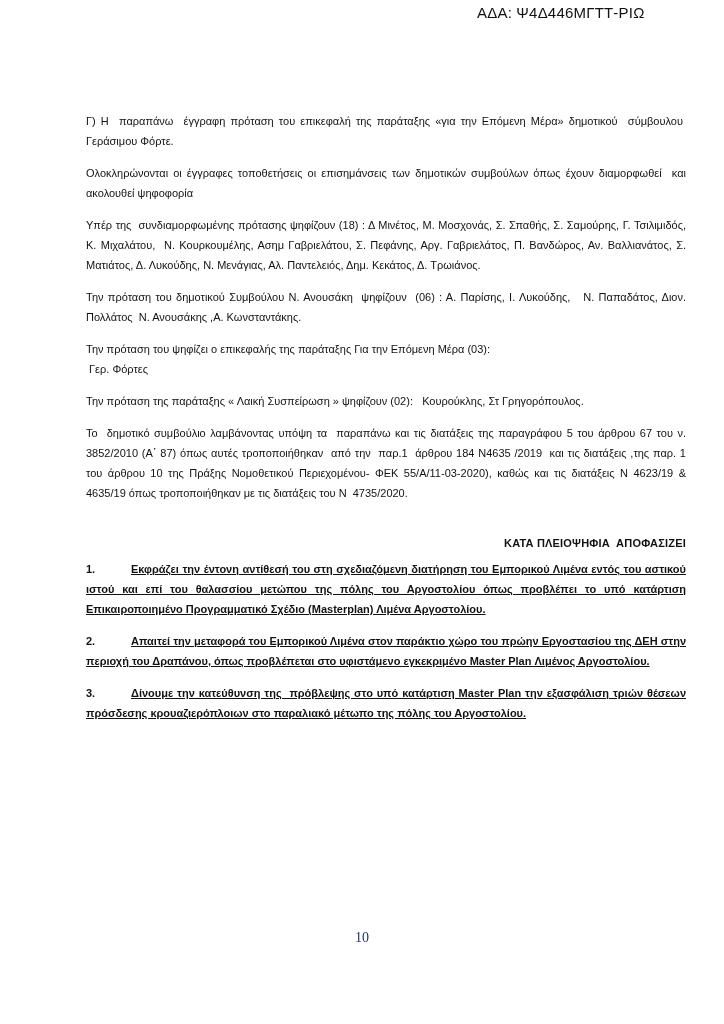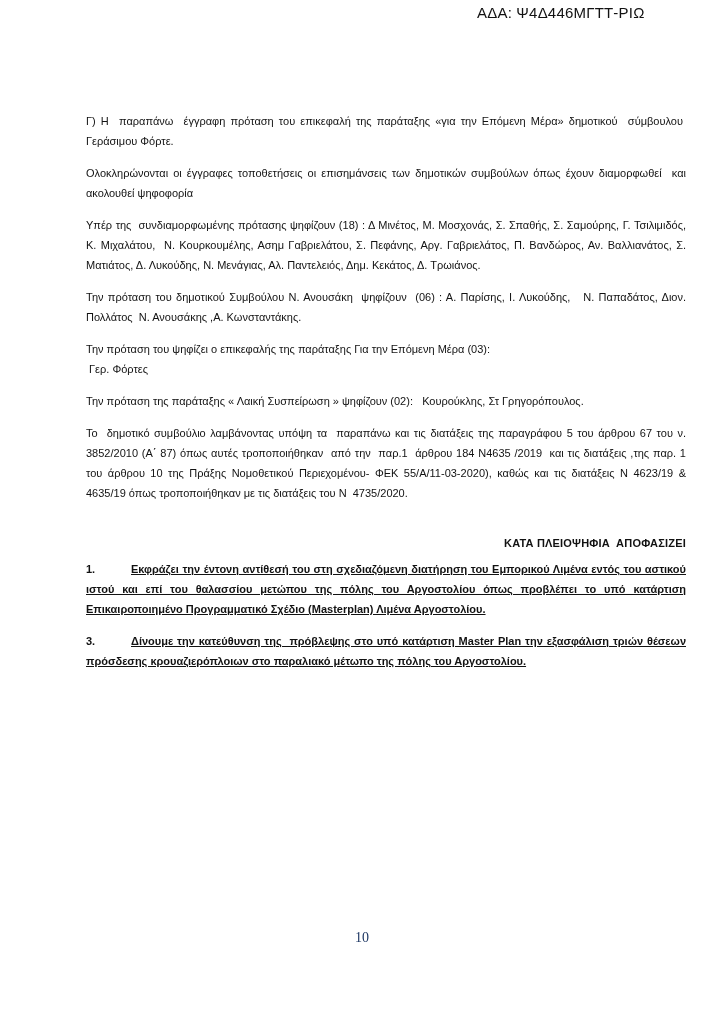--- a/index.html
+++ b/index.html
@@ -44,16 +44,17 @@
   <p>Ολοκληρώνονται οι έγγραφες τοποθετήσεις οι επισημάνσεις των δημοτικών συμβούλων όπως έχουν διαμορφωθεί&nbsp; και ακολουθεί ψηφοφορία</p>
   <p>Υπέρ της&nbsp; συνδιαμορφωμένης πρότασης ψηφίζουν (18) : Δ Μινέτος, Μ. Μοσχονάς, Σ. Σπαθής, Σ. Σαμούρης, Γ. Τσιλιμιδός, Κ. Μιχαλάτου,&nbsp; Ν. Κουρκουμέλης, Ασημ Γαβριελάτου, Σ. Πεφάνης, Αργ. Γαβριελάτος, Π. Βανδώρος, Αν. Βαλλιανάτος, Σ. Ματιάτος, Δ. Λυκούδης, Ν. Μενάγιας, Αλ. Παντελειός, Δημ. Κεκάτος, Δ. Τρωιάνος.</p>
   <p>Την πρόταση του δημοτικού Συμβούλου Ν. Ανουσάκη&nbsp; ψηφίζουν&nbsp; (06) : Α. Παρίσης, Ι. Λυκούδης,&nbsp;&nbsp; Ν. Παπαδάτος, Διον. Πολλάτος&nbsp; Ν. Ανουσάκης ,Α. Κωνσταντάκης.</p>
   <p><span>Την πρόταση του ψηφίζει ο επικεφαλής της παράταξης Για την Επόμενη Μέρα (03):</span><br><span>&nbsp;Γερ. Φόρτες</span></p>
   <p>Την πρόταση της παράταξης « Λαική Συσπείρωση » ψηφίζουν (02):&nbsp;&nbsp; Κουρούκλης, Στ Γρηγορόπουλος.</p>
   <p>Το&nbsp; δημοτικό συμβούλιο λαμβάνοντας υπόψη τα&nbsp; παραπάνω και τις διατάξεις της παραγράφου 5 του άρθρου 67 του ν. 3852/2010 (Α΄ 87) όπως αυτές τροποποιήθηκαν&nbsp; από την&nbsp; παρ.1&nbsp; άρθρου 184 Ν4635 /2019&nbsp; και τις διατάξεις ,της παρ. 1 του άρθρου 10 της Πράξης Νομοθετικού Περιεχομένου- ΦΕΚ 55/Α/11-03-2020), καθώς και τις διατάξεις Ν 4623/19 &amp; 4635/19 όπως τροποποιήθηκαν με τις διατάξεις του Ν&nbsp; 4735/2020.</p>
 
   <p class="heading">ΚΑΤΑ ΠΛΕΙΟΨΗΦΙΑ&nbsp; ΑΠΟΦΑΣΙΖΕΙ</p>
 
   <p class="decision"><span class="dnum">1.</span><span>Εκφράζει την έντονη αντίθεσή του στη σχεδιαζόμενη διατήρηση του Εμπορικού Λιμένα εντός του αστικού ιστού και επί του θαλασσίου μετώπου της πόλης του Αργοστολίου όπως προβλέπει το υπό κατάρτιση Επικαιροποιημένο Προγραμματικό Σχέδιο (Masterplan) Λιμένα Αργοστολίου.</span></p>
+  <p class="decision"><span class="dnum">2.</span><span>Απαιτεί την μεταφορά του Εμπορικού Λιμένα στον παράκτιο χώρο του πρώην Εργοστασίου της ΔΕΗ στην περιοχή του Δραπάνου, όπως προβλέπεται στο υφιστάμενο εγκεκριμένο Master Plan Λιμένος Αργοστολίου.</span></p>
   <p class="decision"><span class="dnum">3.</span><span>Δίνουμε την κατεύθυνση της&nbsp; πρόβλεψης στο υπό κατάρτιση Master Plan την εξασφάλιση τριών θέσεων πρόσδεσης κρουαζιερόπλοιων στο παραλιακό μέτωπο της πόλης του Αργοστολίου.</span></p>
 </div>
 
 <div class="pageno">10</div>
 
 </body></html>

